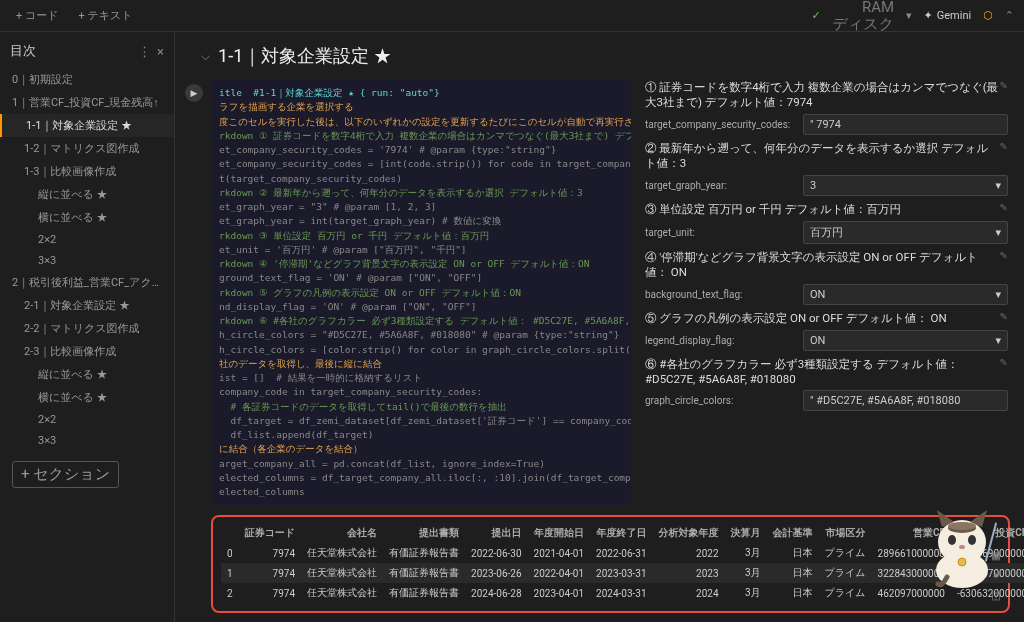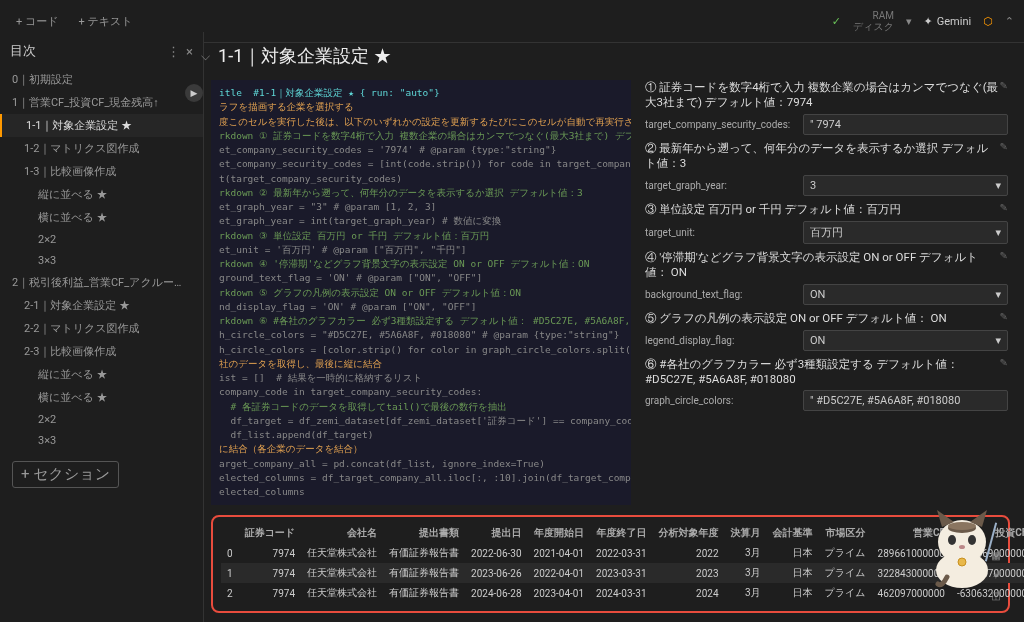--- a/index.html
+++ b/index.html
@@ -1,25 +1,25 @@
 <!DOCTYPE html>
 <html><head>
 <meta charset="utf-8">
 <style>
 * { margin:0; padding:0; box-sizing:border-box; }
 body { font-family:Roboto,"Hiragino Sans",sans-serif; background:#1e1e1e; color:#ccc; font-size:12px; width:1024px; height:622px; overflow:hidden; position:relative; }
-.topbar { height:43px; background:#1e1e1e; border-bottom:1px solid #333; display:flex; align-items:center; justify-content:space-between; padding:0 10px; }
+.topbar { height:32px; background:#1e1e1e; border-bottom:1px solid #333; display:flex; align-items:center; justify-content:space-between; padding:0 10px; }
 .topbar-left { display:flex; align-items:center; gap:8px; color:#999; font-size:11px; }
 .topbar-left .tb-btn { cursor:pointer; padding:2px 6px; }
 .topbar-right { display:flex; align-items:center; gap:12px; font-size:11px; color:#888; }
-.ram { font-size:10px; color:#777; text-align:right; line-height:1.1; }
+.ram { font-size:15px; color:#777; text-align:right; line-height:1.1; }
 .gemini { display:flex; align-items:center; gap:4px; color:#ccc; }
 .check { color:#6ac259; }
 .up { color:#888; }
-.sidebar { position:absolute; left:0; top:32px; bottom:0; width:204px; background:#1e1e1e; border-right:1px solid #333; padding:10px 0; }
+.sidebar { position:absolute; left:0; top:32px; bottom:0; width:175px; background:#1e1e1e; border-right:1px solid #333; padding:10px 0; }
 .sidebar-title { display:flex; justify-content:space-between; align-items:center; padding:0 10px 8px; color:#ccc; font-size:13px; }
 .sidebar-title .tools { display:flex; gap:6px; color:#888; }
 .toc ul { list-style:none; }
 .toc li { padding:4px 12px; font-size:11px; color:#999; cursor:pointer; white-space:nowrap; overflow:hidden; text-overflow:ellipsis; }
 .toc li.active { border-left:2px solid #f90; color:#ddd; background:#262626; }
 .toc li.indent1 { padding-left:24px; }
 .toc li.indent2 { padding-left:38px; }
 .add-sect { margin:10px 12px; padding:3px 8px; border:1px solid #555; color:#999; font-size:15px; display:inline-block; cursor:pointer; border-radius:3px; }
 .main { position:absolute; left:175px; right:0; top:32px; bottom:0; overflow:hidden; }
 .heading { padding:12px 26px; font-size:18px; color:#eee; display:flex; align-items:center; gap:8px; }
@@ -223,21 +223,21 @@
           </tr>
         </thead>
         <tbody>
           <tr>
             <td>0</td>
             <td>7974</td>
             <td>任天堂株式会社</td>
             <td>有価証券報告書</td>
             <td>2022-06-30</td>
             <td>2021-04-01</td>
-            <td>2022-03-31</td>
+            <td>2022-06-31</td>
             <td>2022</td>
             <td>3月</td>
             <td>日本</td>
             <td>プライム</td>
             <td>289661000000</td>
             <td>93669000000</td>
           </tr>
           <tr class="row-alt">
             <td>1</td>
             <td>7974</td>

